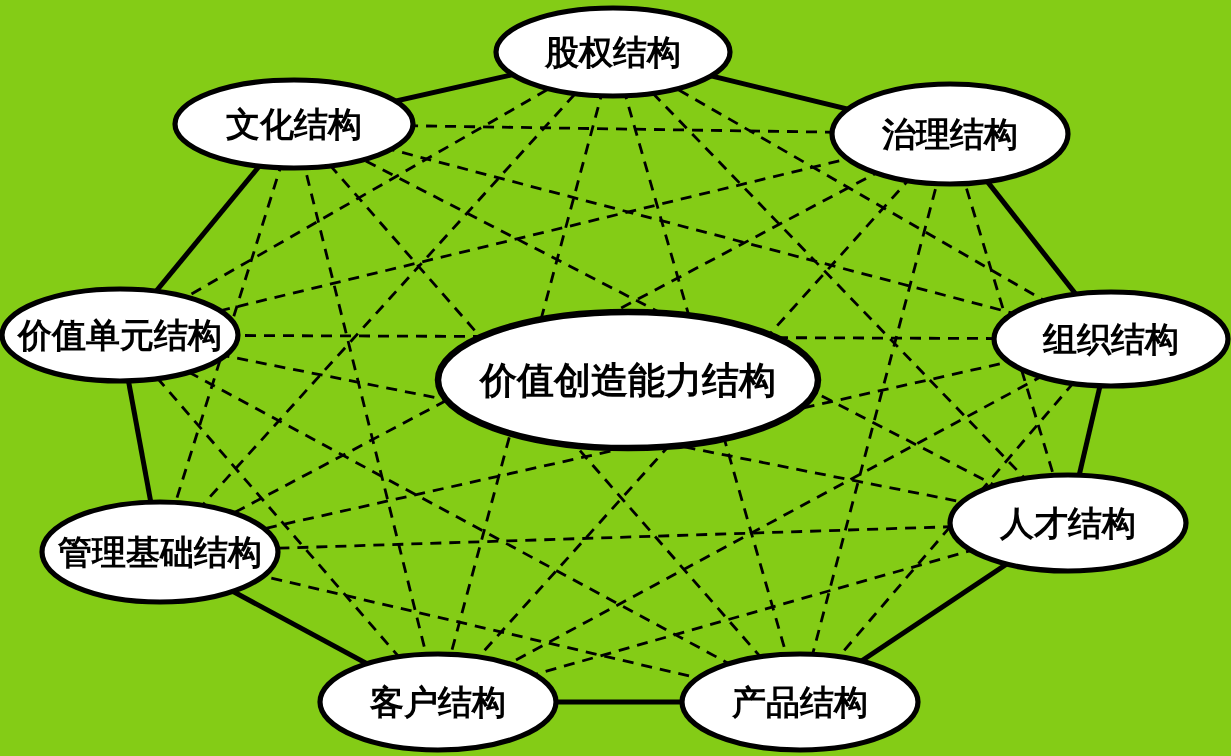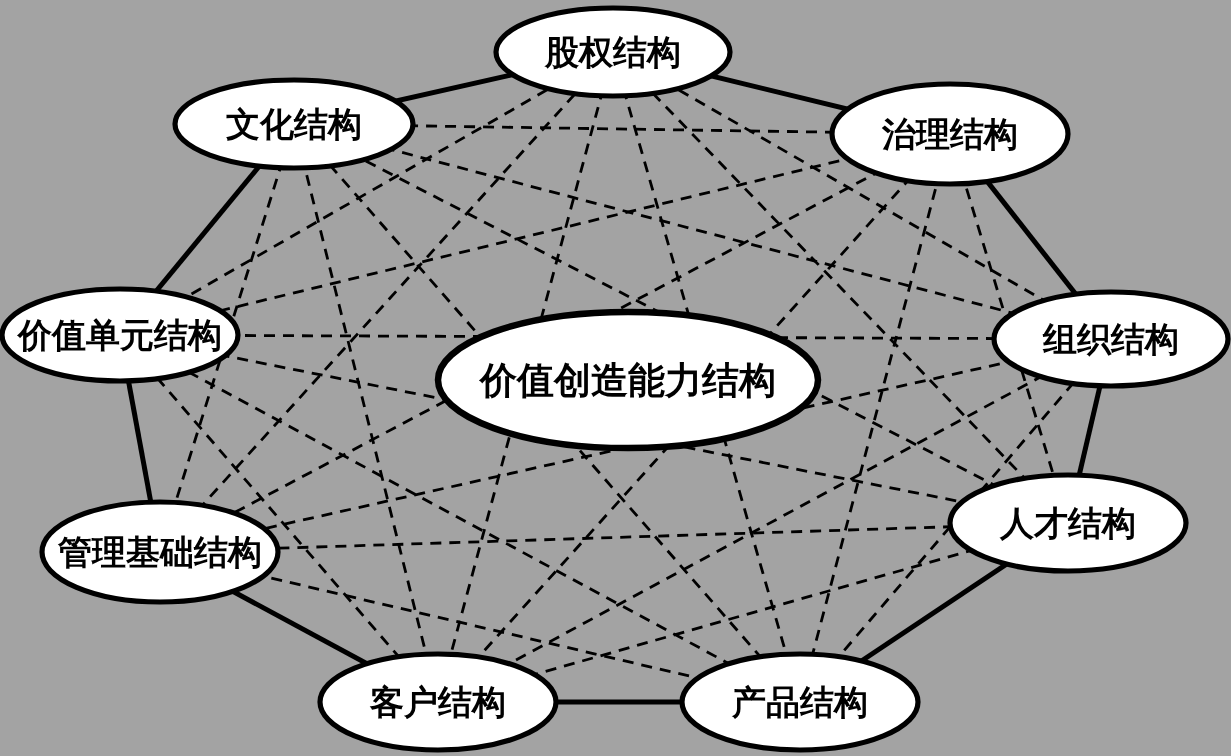--- a/index.html
+++ b/index.html
@@ -4,21 +4,21 @@
 <style>
   html, body {
     margin: 0;
     padding: 0;
     background: #ffffff;
   }
   .canvas {
     position: relative;
     width: 1231px;
     height: 756px;
-    background: #a3a3a3;
+    background: #84cc16;
     overflow: hidden;
   }
   svg {
     display: block;
   }
   svg text {
     font-family: "Liberation Sans", "DejaVu Sans", sans-serif;
     font-weight: bold;
     fill: #000000;
   }

